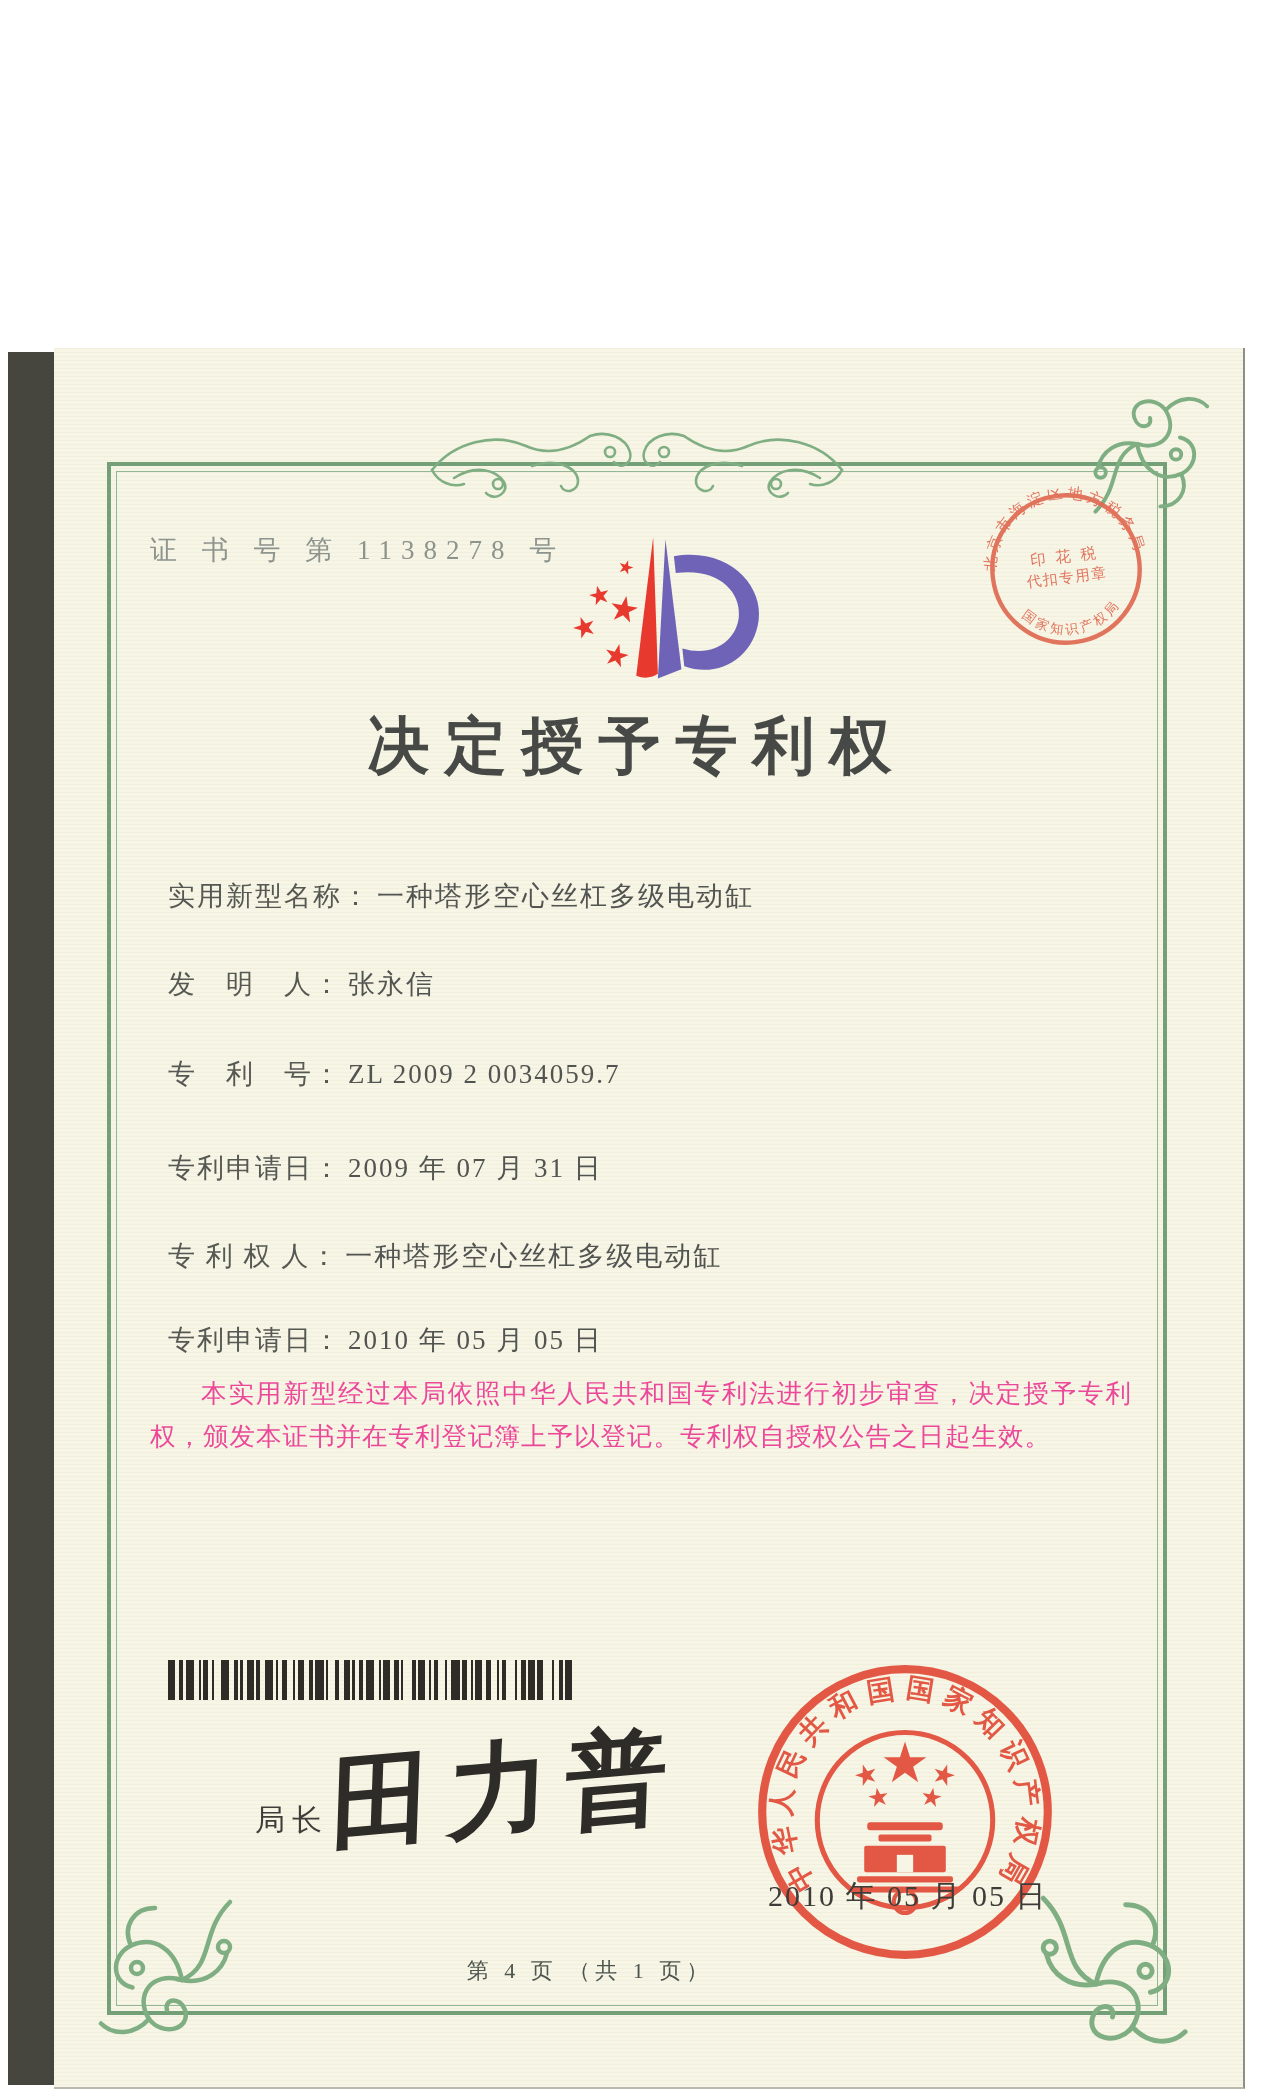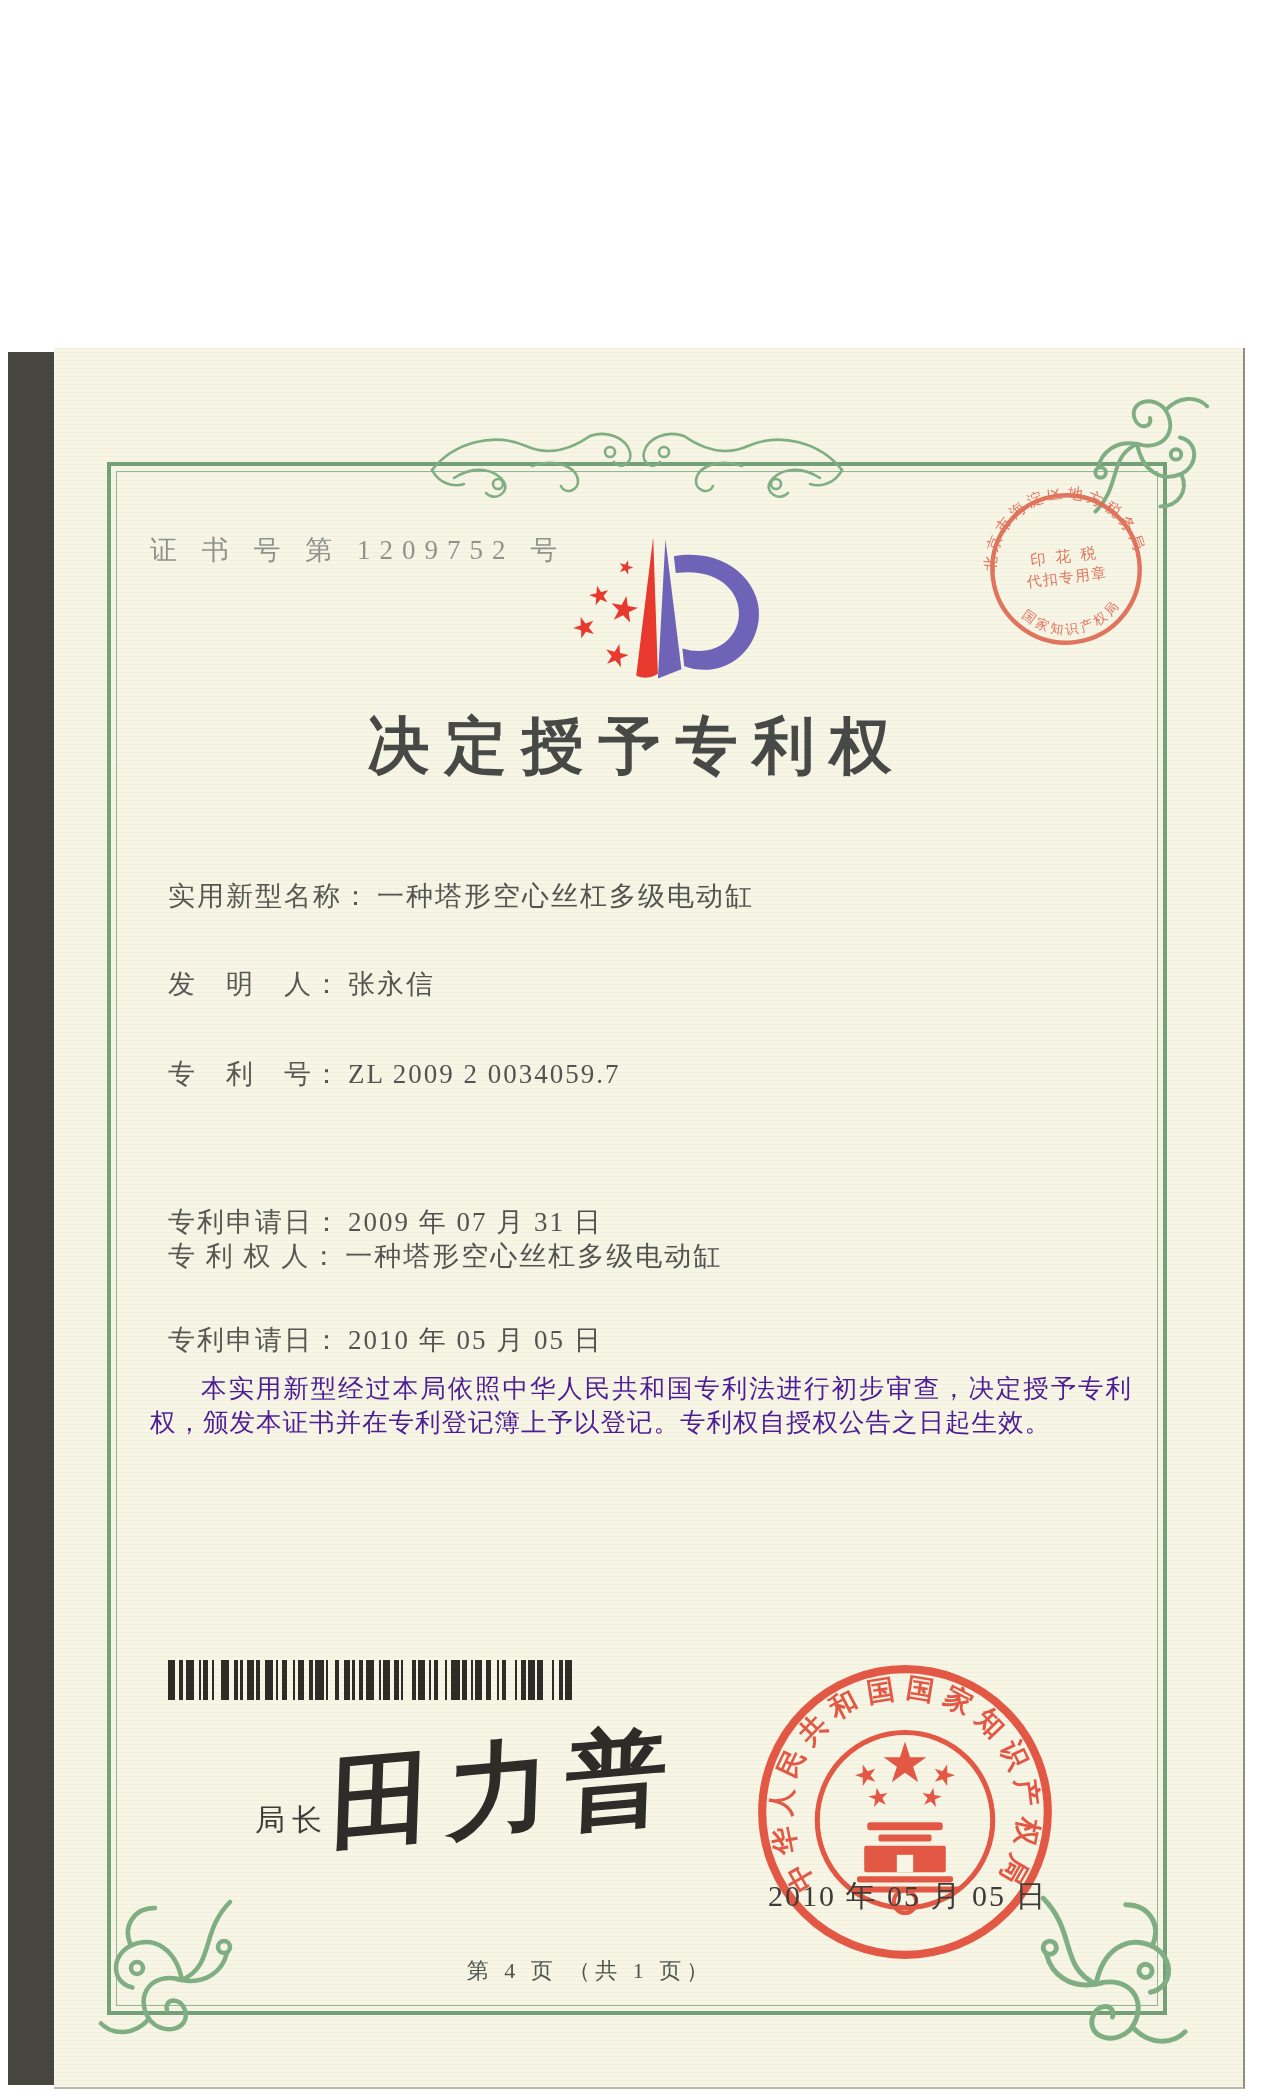--- a/index.html
+++ b/index.html
@@ -33,21 +33,21 @@
   .logo{position:absolute;left:543px;top:512px;width:226px;height:190px;}
   .tax-stamp{position:absolute;left:985px;top:488px;width:162px;height:162px;transform:rotate(-7deg);opacity:.92;}
   .page-title{
     position:absolute;left:107px;top:704px;width:1060px;text-align:center;
     font-size:62px;font-weight:600;letter-spacing:15px;color:#474946;white-space:nowrap;
   }
   .field-row{position:absolute;left:168px;font-size:27px;color:#565953;letter-spacing:2px;white-space:nowrap;}
   .field-row .val{margin-left:6px;color:#515450;}
   .body-text{
     position:absolute;left:150px;top:1372px;width:982px;
-    font-size:25.5px;line-height:34px;color:#4c1d95;text-align:justify;letter-spacing:1px;
+    font-size:25.5px;line-height:43px;color:#ec4899;text-align:justify;letter-spacing:1px;
   }
   .body-text p{margin:0 0 6px 0;text-indent:2em;}
   .barcode{position:absolute;left:168px;top:1660px;width:412px;height:40px;overflow:hidden;white-space:nowrap;font-size:0;}
   .barcode i{display:inline-block;height:40px;vertical-align:top;}
   .barcode i.b{background:#2f2b27;}
   .director-label{
     position:absolute;left:255px;top:1800px;font-size:30px;letter-spacing:7px;color:#3f3d39;
   }
   .director-signature{
     position:absolute;left:330px;top:1722px;font-size:102px;font-weight:bold;color:#2e2c28;
@@ -114,21 +114,21 @@
 </svg>
 <svg class="deco" style="left:92px;top:1890px" width="150" height="150" viewBox="0 0 100 100">
   <use href="#flourish"></use>
 </svg>
 <svg class="deco" style="left:1030px;top:1885px" width="165" height="165" viewBox="0 0 100 100">
   <g transform="translate(100,0) scale(-1,1)">
       <use href="#flourish"></use>
     </g>
 </svg>
 
-<div class="cert-number">证 书 号 第 1209752 号</div>
+<div class="cert-number">证 书 号 第 1138278 号</div>
 
 <svg class="logo" viewBox="0 0 240 200">
   <g fill="#e8392f">
     <use href="#star5" transform="translate(88,58) rotate(18) scale(8)"></use>
     <use href="#star5" transform="translate(60,88) rotate(-14) scale(11)"></use>
     <use href="#star5" transform="translate(86,103) rotate(10) scale(15)"></use>
     <use href="#star5" transform="translate(44,122) rotate(-20) scale(12)"></use>
     <use href="#star5" transform="translate(78,152) rotate(14) scale(13)"></use>
     <path d="M117,26 L99,173 Q111,178 122,171 Z"></path>
   </g>
@@ -156,21 +156,21 @@
 
 <div class="field-row" style="top:878px">
   <span>实用新型名称：</span><span class="val">一种塔形空心丝杠多级电动缸</span>
 </div>
 <div class="field-row" style="top:966px">
   <span>发　明　人：</span><span class="val">张永信</span>
 </div>
 <div class="field-row" style="top:1056px">
   <span>专　利　号：</span><span class="val">ZL 2009 2 0034059.7</span>
 </div>
-<div class="field-row" style="top:1204px">
+<div class="field-row" style="top:1150px">
   <span>专利申请日：</span><span class="val">2009 年 07 月 31 日</span>
 </div>
 <div class="field-row" style="top:1238px">
   <span>专 利 权 人：</span><span class="val">一种塔形空心丝杠多级电动缸</span>
 </div>
 <div class="field-row" style="top:1322px">
   <span>专利申请日：</span><span class="val">2010 年 05 月 05 日</span>
 </div>
 
 <div class="body-text">

